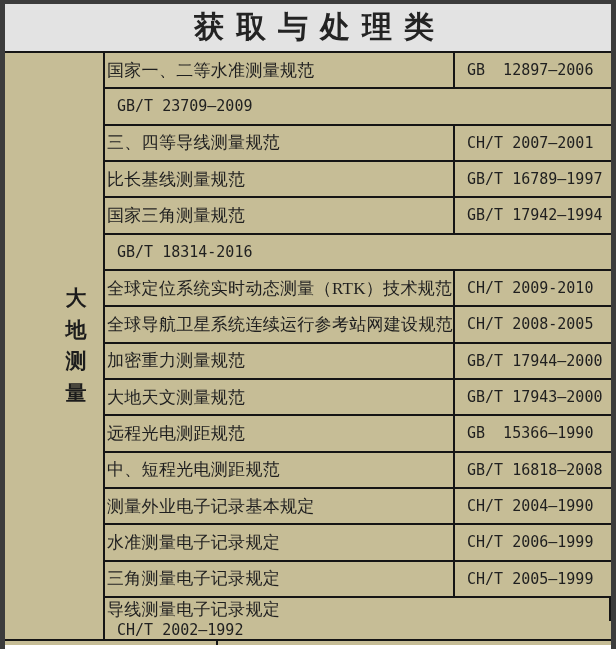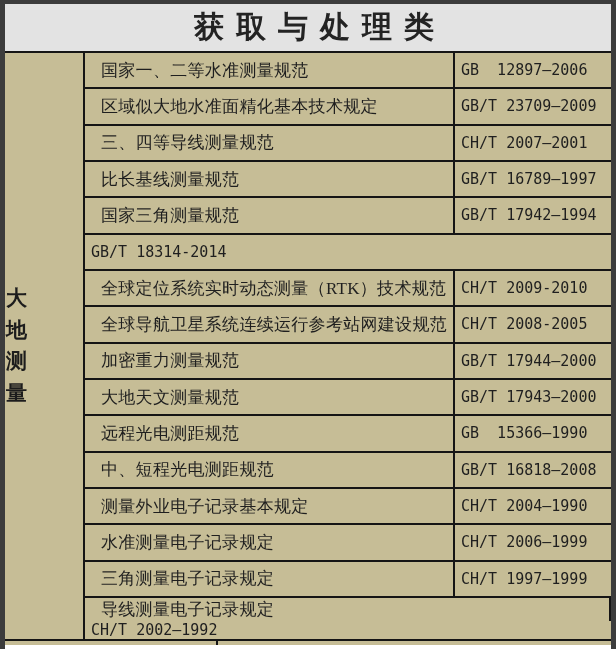--- a/index.html
+++ b/index.html
@@ -35,21 +35,22 @@
     height: 588px;
     border-bottom: 2px solid #151515;
     background: #c6bd96;
   }
   .cat-col {
     width: 80px;
     border-right: 2px solid #151515;
     background: #c6bd96;
     display: flex;
     align-items: center;
-    justify-content: flex-start;
+    justify-content: center;
+    margin-left: 44px;
   }
   .cat-text {
     width: 1.1em;
     font-size: 21px;
     font-weight: bold;
     color: #1c1c1c;
     line-height: 1.5;
     word-break: break-all;
     text-align: center;
   }
@@ -67,28 +68,28 @@
   .cell {
     display: flex;
     align-items: center;
     background: #c6bd96;
     color: #1f1f1f;
     overflow: hidden;
   }
   .cell.name {
     flex: 1;
     border-right: 2px solid #151515;
-    padding-left: 16px;
+    padding-left: 2px;
     font-size: 17px;
     letter-spacing: 0.3px;
     white-space: nowrap;
   }
   .cell.code {
     width: 156px;
-    padding-left: 6px;
+    padding-left: 12px;
     font-family: "DejaVu Sans Mono", monospace;
     font-size: 15px;
     white-space: pre;
   }
   .sliver {
     height: 4px;
     background: #c6bd96;
     position: relative;
   }
   .sliver-tick {
@@ -111,41 +112,40 @@
       <div class="cat-text">大地测量</div>
     </div>
     <div class="rows">
   <div class="row">
     <div class="cell name">国家一、二等水准测量规范</div>
     <div class="cell code">GB  12897—2006</div>
   </div>
 
 
   <div class="row">
-    <div class="cell name">区域似大地水准面精化基本技术规定</div>
     <div class="cell code">GB/T 23709—2009</div>
   </div>
 
   <div class="row">
     <div class="cell name">三、四等导线测量规范</div>
     <div class="cell code">CH/T 2007—2001</div>
   </div>
 
   <div class="row">
     <div class="cell name">比长基线测量规范</div>
     <div class="cell code">GB/T 16789—1997</div>
   </div>
 
   <div class="row">
     <div class="cell name">国家三角测量规范</div>
     <div class="cell code">GB/T 17942—1994</div>
   </div>
 
   <div class="row">
-    <div class="cell code">GB/T 18314-2014</div>
+    <div class="cell code">GB/T 18314-2016</div>
   </div>
 
   <div class="row">
     <div class="cell name">全球定位系统实时动态测量（RTK）技术规范</div>
     <div class="cell code">CH/T 2009-2010</div>
   </div>
 
   <div class="row">
     <div class="cell name">全球导航卫星系统连续运行参考站网建设规范</div>
     <div class="cell code">CH/T 2008-2005</div>
@@ -177,21 +177,21 @@
     <div class="cell code">CH/T 2004—1990</div>
   </div>
 
   <div class="row">
     <div class="cell name">水准测量电子记录规定</div>
     <div class="cell code">CH/T 2006—1999</div>
   </div>
 
   <div class="row">
     <div class="cell name">三角测量电子记录规定</div>
-    <div class="cell code">CH/T 1997—1999</div>
+    <div class="cell code">CH/T 2005—1999</div>
   </div>
 
   <div class="row">
     <div class="cell name">导线测量电子记录规定</div>
     <div class="cell code">CH/T 2002—1992</div>
   </div>
 </div>
   </div>
 
   <div class="sliver">

